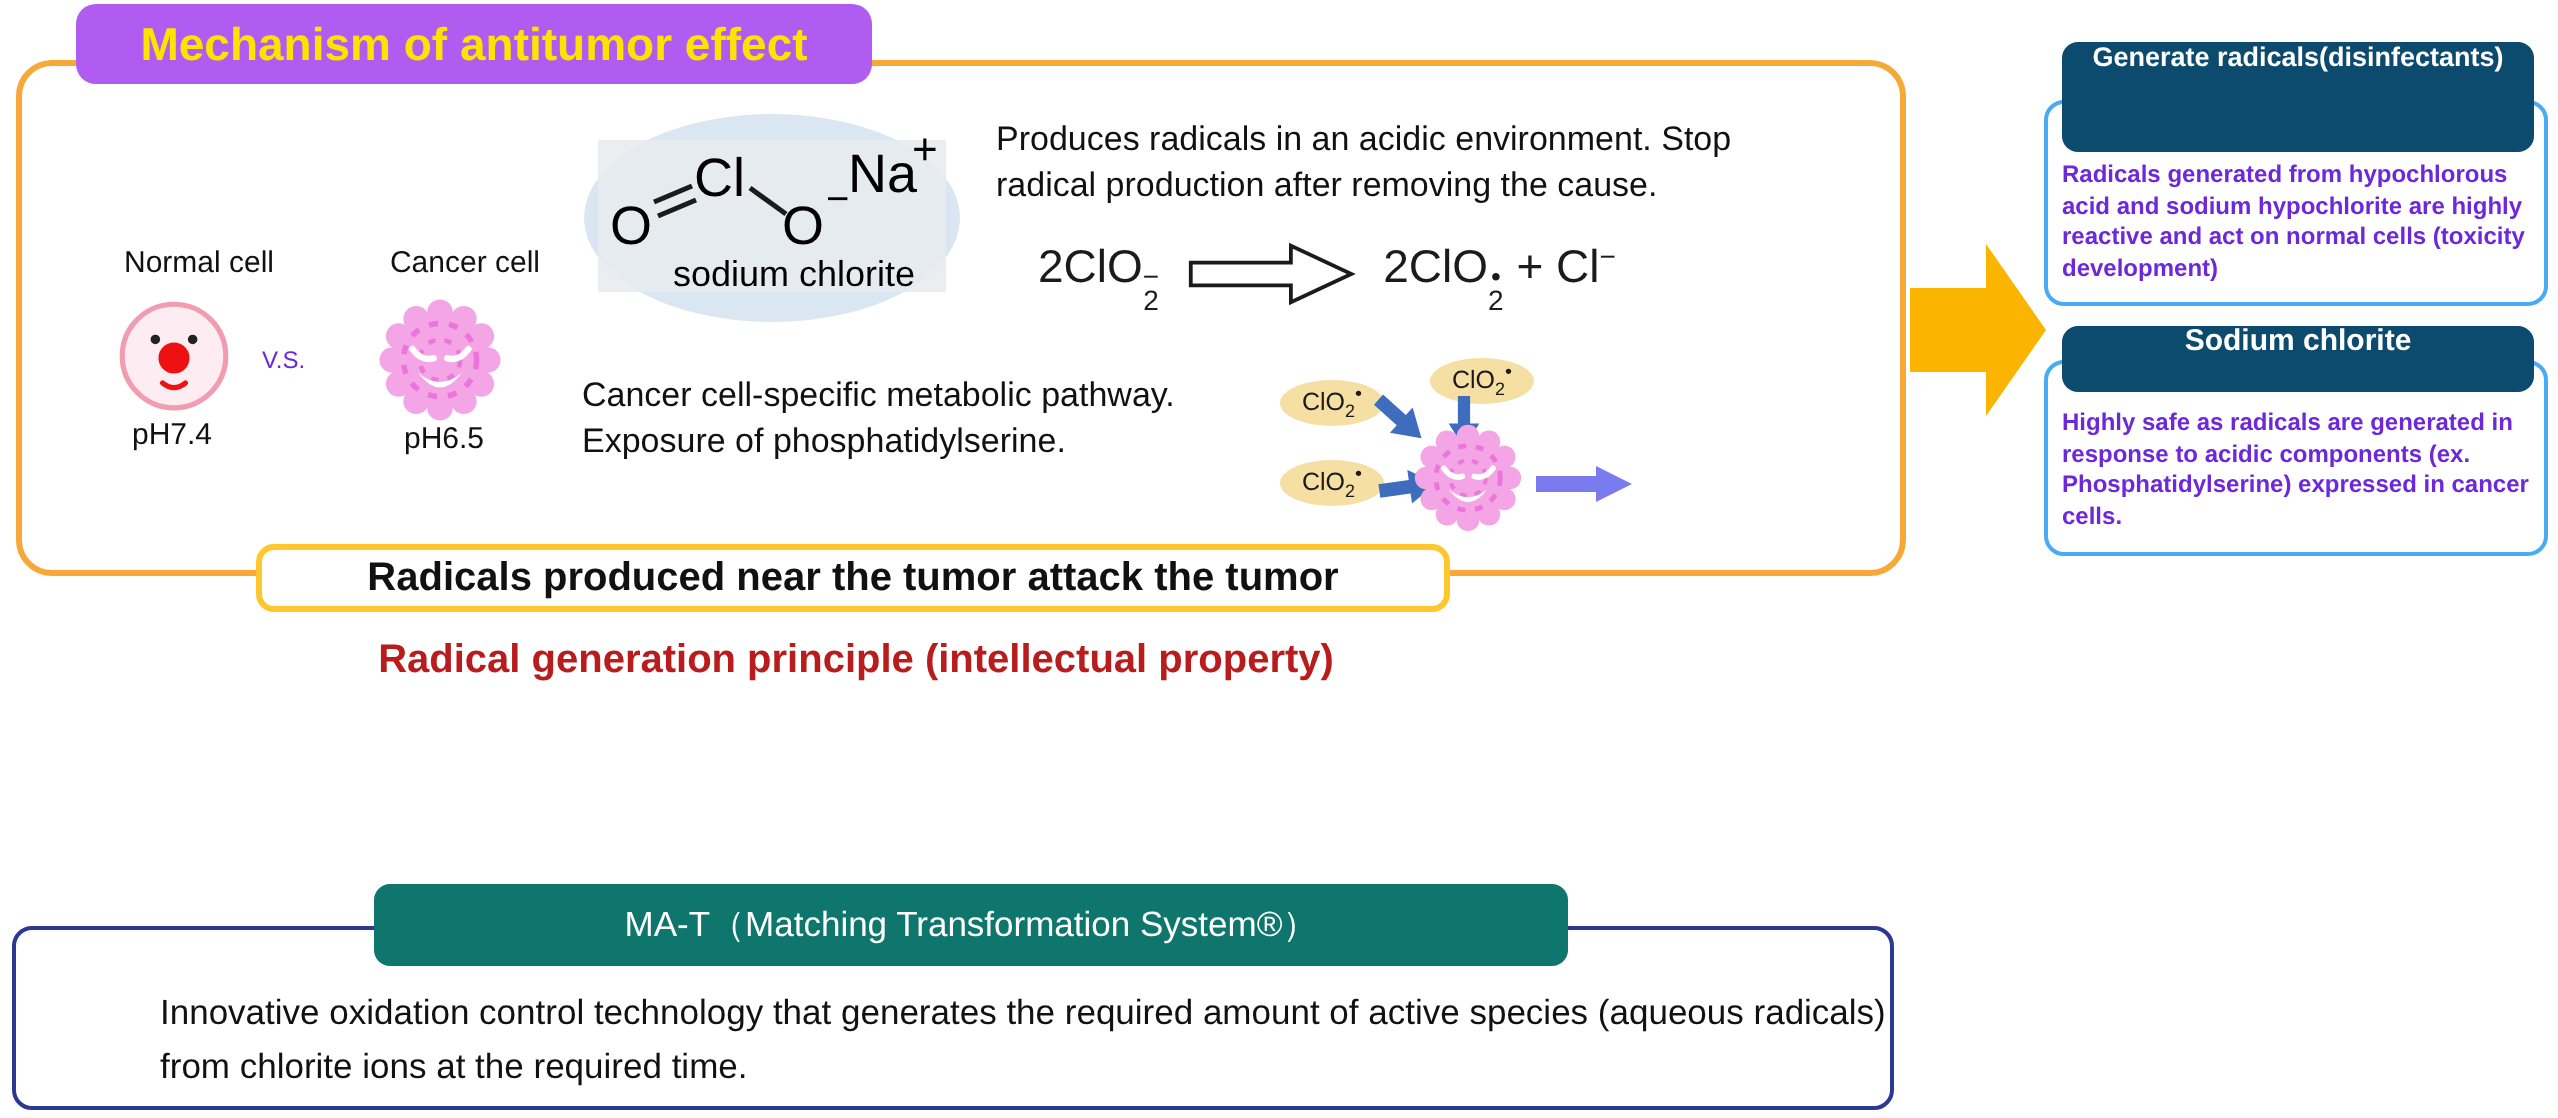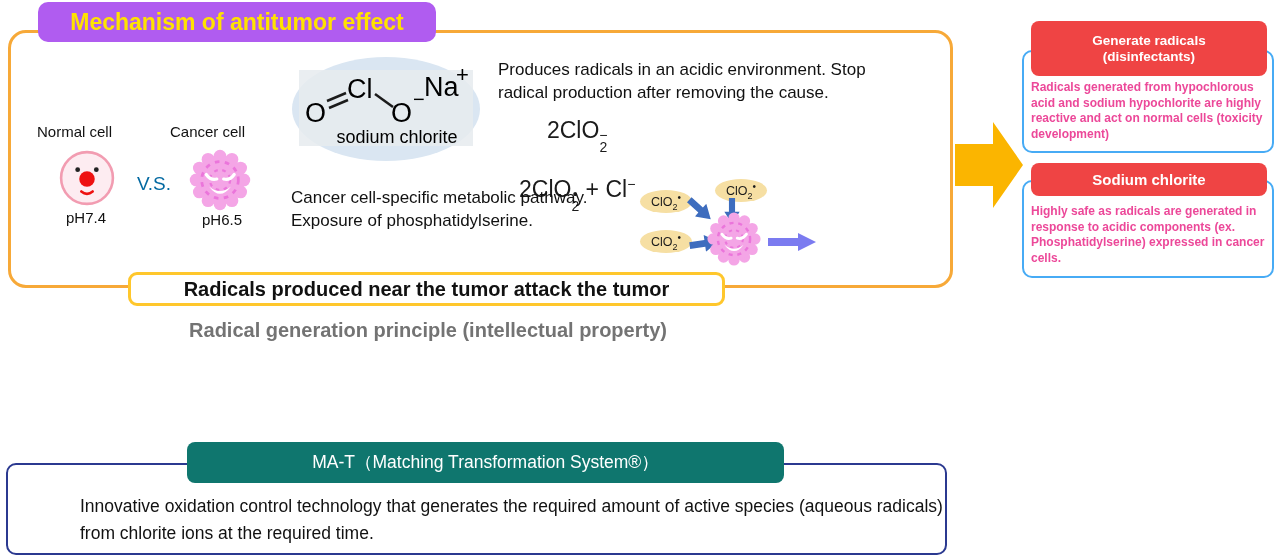--- a/index.html
+++ b/index.html
@@ -9,23 +9,23 @@
   .abs { position:absolute; }
 
   
   .title-badge { left:38px; top:2px; width:398px; height:40px; background:#B05CF0; border-radius:10px;
     color:#FFE200; font-size:23px; font-weight:bold; text-align:center; line-height:40px; z-index:5; }
 
   
   .main-panel { left:8px; top:30px; width:945px; height:258px; background:#fff;
     border:3px solid #F7A938; border-radius:18px; z-index:1; }
 
-  .cell-label { font-size:15px; text-align:left; color:#111; }
+  .cell-label { font-size:15px; text-align:right; color:#111; }
   .ph-label { font-size:15px; text-align:center; color:#111; }
-  .vs-label { font-size:19px; color:#0369a1; text-align:center; }
+  .vs-label { font-size:12px; color:#6d28d9; }
 
   .para { font-size:17px; line-height:22.5px; color:#111; }
 
   
   .equation { display:flex; align-items:center; gap:12px; }
   .eq-main { font-size:23px; color:#1b1b1b; }
   .stack { display:inline-flex; flex-direction:column; align-items:center; font-size:14px;
     line-height:0.85; transform:translateY(2px); color:#1b1b1b; }
   .eq-sup { font-size:14px; vertical-align:8px; }
 
@@ -34,28 +34,28 @@
   .bubble sub { font-size:9px; }
   .bubble sup { font-size:10px; }
 
   .apoptosis { font-size:17.5px; line-height:23px; color:#111; }
 
   
   .banner { left:128px; top:272px; width:597px; height:34px; background:#fff; border:3px solid #FFC72C;
     border-radius:9px; z-index:4; text-align:center; font-size:20px; font-weight:bold; color:#111;
     line-height:29px; }
   .principle { left:128px; top:319px; width:600px; text-align:center; font-size:20px; font-weight:bold;
-    color:#737373; }
+    color:#b91c1c; }
 
   
   .side-box { background:#fff; border:2.5px solid #47ABF5; border-radius:10px; z-index:1; }
-  .side-header { background:#ef4444; border-radius:8px; color:#fff; font-weight:bold; text-align:center;
-    z-index:3; display:flex; flex-direction:column; justify-content:center; }
+  .side-header { background:#0c4a6e; border-radius:8px; color:#fff; font-weight:bold; text-align:center;
+    z-index:3; display:flex; flex-direction:row; justify-content:center; }
   .side-header .hl { line-height:16px; font-size:13.5px; }
-  .side-body { color:#ec4899; font-size:12px; font-weight:bold; line-height:15.5px; z-index:3; }
+  .side-body { color:#6d28d9; font-size:12px; font-weight:bold; line-height:15.5px; z-index:3; }
 
   
   .mat-header { left:187px; top:442px; width:597px; height:41px; background:#0f766e; border-radius:8px;
     color:#fff; font-weight:normal; font-size:17.5px; text-align:center; line-height:41px; z-index:4; }
   .mat-box { left:6px; top:463px; width:941px; height:92px; background:#fff; border:2.5px solid #2B3990;
     border-radius:10px; z-index:1; }
   .mat-body { position:absolute; left:24px; top:28px; width:865px; font-size:17.5px; line-height:27px; color:#111;margin-left:48px; }
 </style>
 </head>
 <body>
@@ -113,21 +113,21 @@
       <line x1="84" y1="38" x2="102" y2="51" stroke="#1b1b1b" stroke-width="2.5"></line>
       <text x="100" y="66" font-size="27">O</text>
       <text x="122" y="50" font-size="20">−</text>
       <text x="133" y="40" font-size="27">Na</text>
       <text x="165" y="26" font-size="22">+</text>
       <text x="106" y="87" font-size="18" text-anchor="middle">sodium chlorite</text>
     </svg>
 
     <div class="abs para" style="left:487px; top:26px; width:372px;">Produces radicals in an acidic environment. Stop radical production after removing the cause.</div>
 
-    <div class="abs equation" style="left:508px; top:84px; height:40px;flex-direction:column;">
+    <div class="abs equation" style="left:508px; top:84px; height:40px;">
       <span class="eq-main"><span>2ClO</span><span class="stack">
             <span>−</span>
             <span>2</span>
           </span></span>
       <svg width="88" height="34" viewBox="0 0 90 36">
         <polygon points="2,12 55,12 55,3 87,18 55,33 55,24 2,24" fill="#ffffff" stroke="#1b1b1b" stroke-width="2"></polygon>
       </svg>
       <span class="eq-main"><span>2ClO</span><span class="stack">
             <span>•</span>
             <span>2</span>

